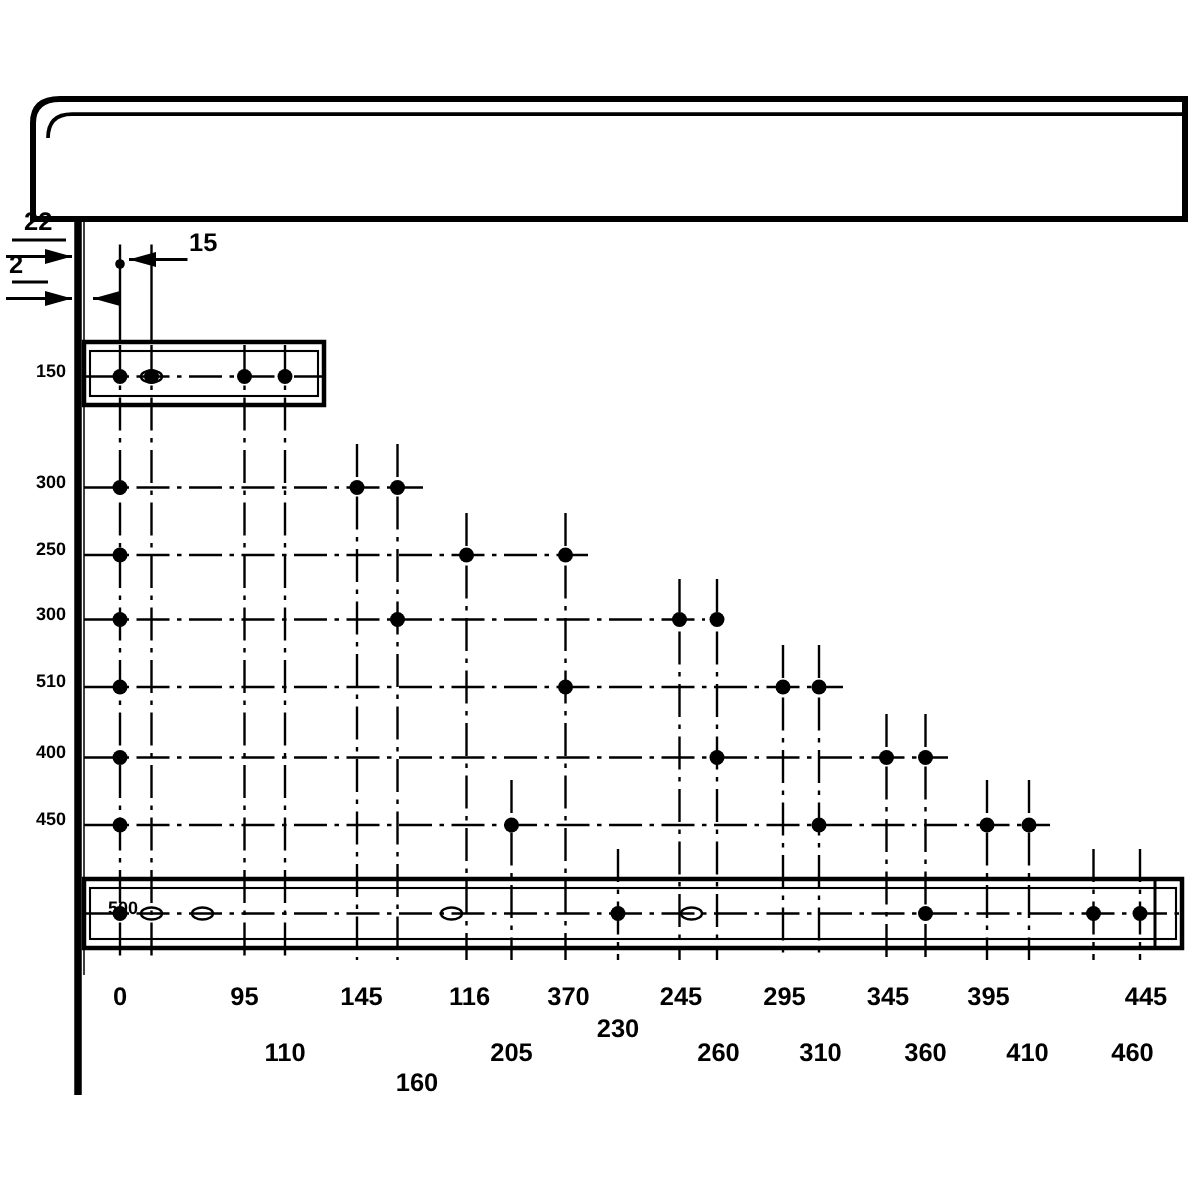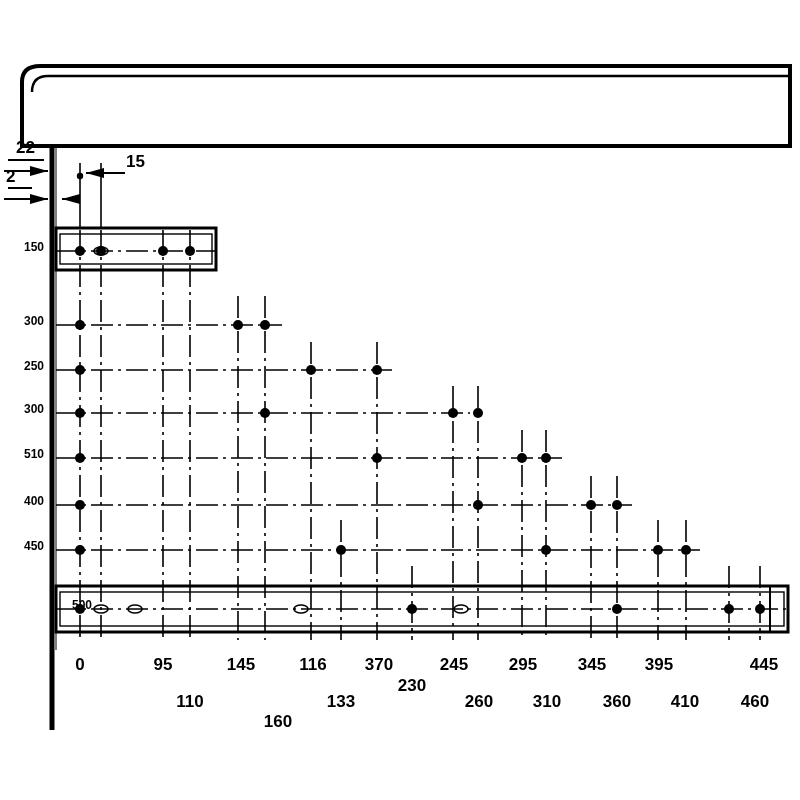--- a/index.html
+++ b/index.html
@@ -174,21 +174,21 @@
   <div class="lbl xlbl" style="left:291px;top:655px;width:44px;">116</div>
   <div class="lbl xlbl" style="left:357px;top:655px;width:44px;">370</div>
   <div class="lbl xlbl" style="left:432px;top:655px;width:44px;">245</div>
   <div class="lbl xlbl" style="left:501px;top:655px;width:44px;">295</div>
   <div class="lbl xlbl" style="left:570px;top:655px;width:44px;">345</div>
   <div class="lbl xlbl" style="left:637px;top:655px;width:44px;">395</div>
   <div class="lbl xlbl" style="left:708px;top:655px;width:44px;margin-left:34px;">445</div>
 
   <div class="lbl xlbl" style="left:168px;top:692px;width:44px;">110</div>
   <div class="lbl xlbl" style="left:243px;top:712px;width:44px;margin-left:13px;">160</div>
-  <div class="lbl xlbl" style="left:319px;top:692px;width:44px;">133</div>
+  <div class="lbl xlbl" style="left:319px;top:692px;width:44px;">205</div>
   <div class="lbl xlbl" style="left:390px;top:676px;width:44px;">230</div>
   <div class="lbl xlbl" style="left:457px;top:692px;width:44px;">260</div>
   <div class="lbl xlbl" style="left:525px;top:692px;width:44px;">310</div>
   <div class="lbl xlbl" style="left:595px;top:692px;width:44px;">360</div>
   <div class="lbl xlbl" style="left:663px;top:692px;width:44px;">410</div>
   <div class="lbl xlbl" style="left:733px;top:692px;width:44px;">460</div>
 
 </div>
 
 </body></html>

